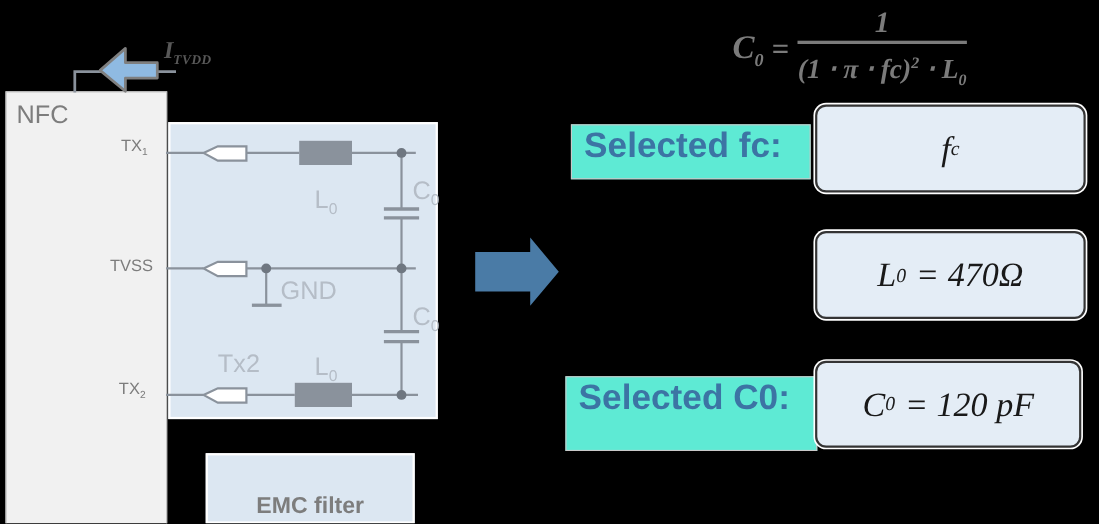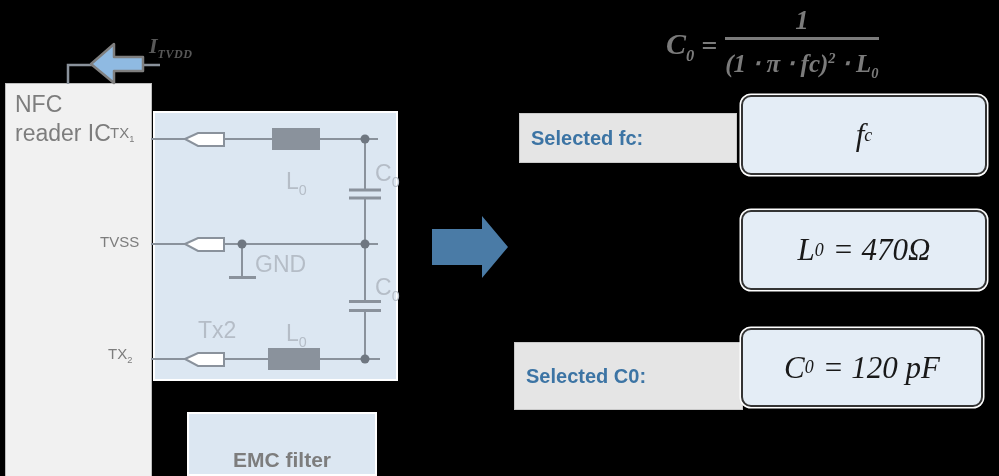--- a/index.html
+++ b/index.html
@@ -57,23 +57,23 @@
   .tf-eq{font-size:28px;margin:0 8px 0 7px;}
   .tf-frac{display:flex;flex-direction:column;align-items:center;}
   .tf-num{font-size:27px;line-height:30px;}
   .tf-bar{height:2.5px;background:var(--formula_gray,#7b7b7b);width:100%;margin:2px 0 3px 0;}
   .tf-den{font-size:25px;line-height:30px;white-space:pre;}
   .tf-den sup{font-size:58%;}
   .tf-den sub{font-size:58%;}
 
   
   .sel-label{
-    background:#e5e5e5;border:1.5px solid #c9c9c9;box-sizing:border-box;
-    display:flex;align-items:center;padding-left:11px;
-    font-weight:bold;font-size:20px;color:var(--accent_blue,#3c74a4);
+    background:#5eead4;border:1.5px solid #c9c9c9;box-sizing:border-box;
+    display:flex;padding-left:11px;
+    font-weight:bold;font-size:32px;color:var(--accent_blue,#3c74a4);
     white-space:nowrap;
   }
   .val-box{
     background:var(--value_box_blue,#e4edf6);
     border:2.5px solid #343434;border-radius:10px;box-sizing:border-box;
     box-shadow:0 0 0 1.5px #ffffff;
     display:flex;align-items:center;justify-content:center;
     font-family:"Liberation Serif",serif;font-style:italic;color:#191919;
     font-size:31px;white-space:nowrap;
   }
@@ -92,21 +92,20 @@
 </head>
 <body>
 
 <div class="stage">
 
   <div class="abs circuit-panel"></div>
 
   <div class="abs nfc-box">
     <div class="abs nfc-title">
       <div>NFC</div>
-      <div>reader IC</div>
     </div>
     <div class="abs pin-lbl" style="left:104px;top:40px;"><span>TX</span><sub>1</sub></div>
     <div class="abs pin-lbl" style="left:94px;top:149px;">TVSS</div>
     <div class="abs pin-lbl" style="left:102px;top:261px;"><span>TX</span><sub>2</sub></div>
   </div>
 
   <div class="abs emc-box">
     <span>EMC filter</span>
   </div>
 

